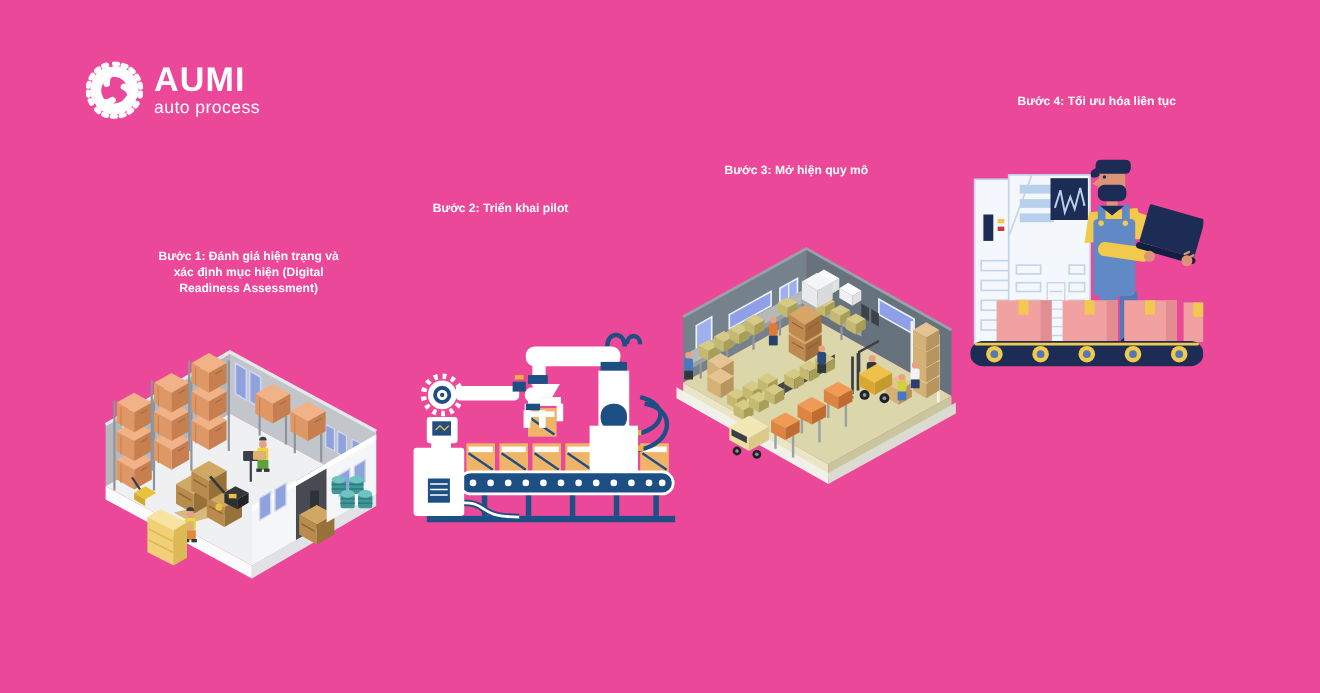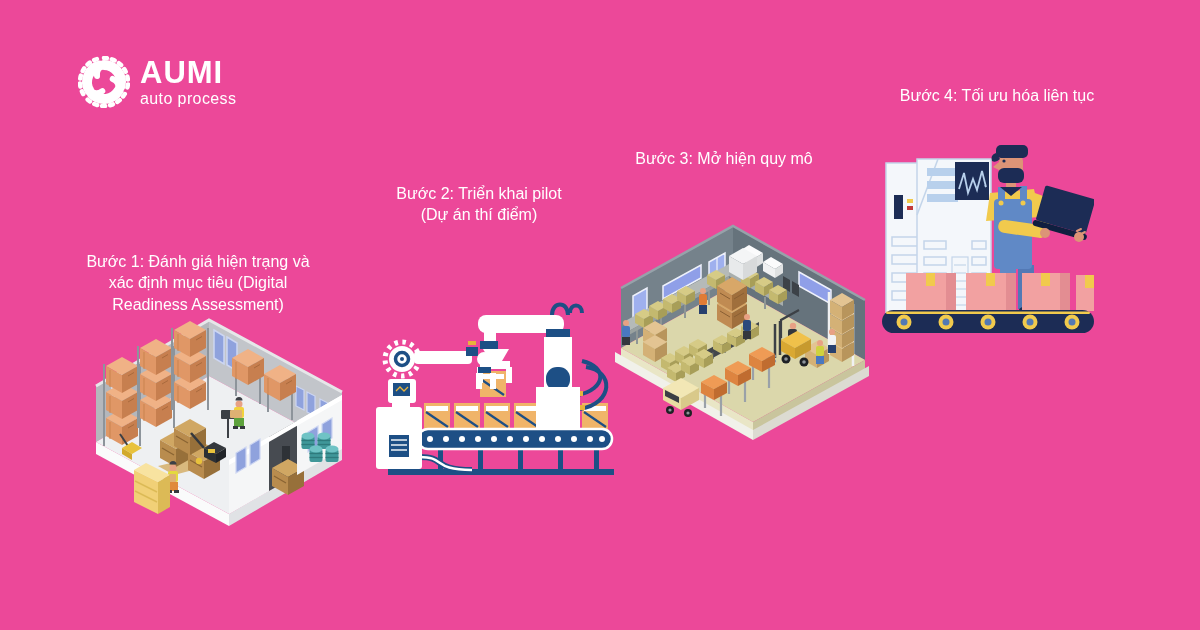--- a/index.html
+++ b/index.html
@@ -5,24 +5,24 @@
   html,body{margin:0;padding:0;}
   .canvas{
     position:relative;width:1200px;height:630px;overflow:hidden;
     background:#962024;
     font-family:"Liberation Sans",sans-serif;
   }
   .logo{position:absolute;left:78px;top:56px;display:flex;align-items:center;gap:10px;color:#fff;}
   .logo .brand{font-size:31px;font-weight:800;letter-spacing:1px;line-height:1;}
   .logo .tagline{font-size:16px;font-weight:400;letter-spacing:.4px;line-height:1;margin-top:3px;}
   .caption{
-    position:absolute;color:#fff;font-weight:400;font-size:16px;line-height:1.33;text-align:center;
+    position:absolute;color:#fff;font-weight:700;font-size:11px;line-height:1.33;text-align:center;
   }
-  .cap1{left:72px;top:226px;width:252px;margin-top:25px;}
-  .cap2{left:368px;top:183px;width:222px;text-align:center;}
+  .cap1{left:100px;top:226px;width:252px;}
+  .cap2{left:344px;top:183px;width:222px;text-align:center;}
   .cap3{left:613px;top:148px;width:222px;}
   .cap4{left:878px;top:85px;width:238px;}
   .illus{position:absolute;display:block;}
   .il1{left:86px;top:300px;}
   .il2{left:362px;top:283px;}
   .il3{left:613px;top:212px;}
   .il4{left:882px;top:145px;}
 </style>
 </head>
 <body>
@@ -50,26 +50,25 @@
       </g>
     </svg>
     <div class="logo-text">
       <div class="brand">AUMI</div>
       <div class="tagline">auto process</div>
     </div>
   </header>
 
   <div class="caption cap1">
     <div>Bước 1: Đánh giá hiện trạng và</div>
-    <div>xác định mục tiêu (Digital</div>
+    <div>xác định mục hiện (Digital</div>
     <div>Readiness Assessment)</div>
   </div>
   <div class="caption cap2">
     <div>Bước 2: Triển khai pilot</div>
-    <div>(Dự án thí điểm)</div>
   </div>
   <div class="caption cap3">
     <div>Bước 3: Mở hiện quy mô</div>
   </div>
   <div class="caption cap4">
     <div>Bước 4: Tối ưu hóa liên tục</div>
   </div>
 
   <svg class="illus il1" width="264" height="256" viewBox="0 0 264 256">
     <defs>

